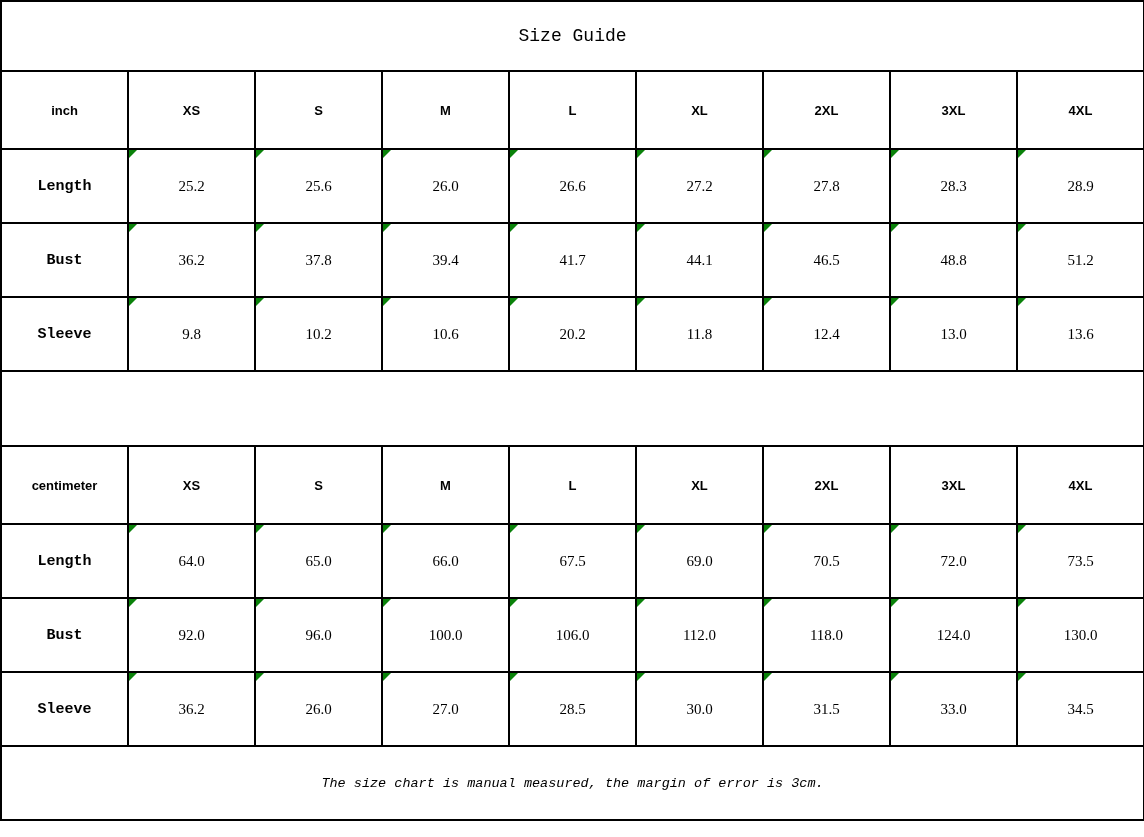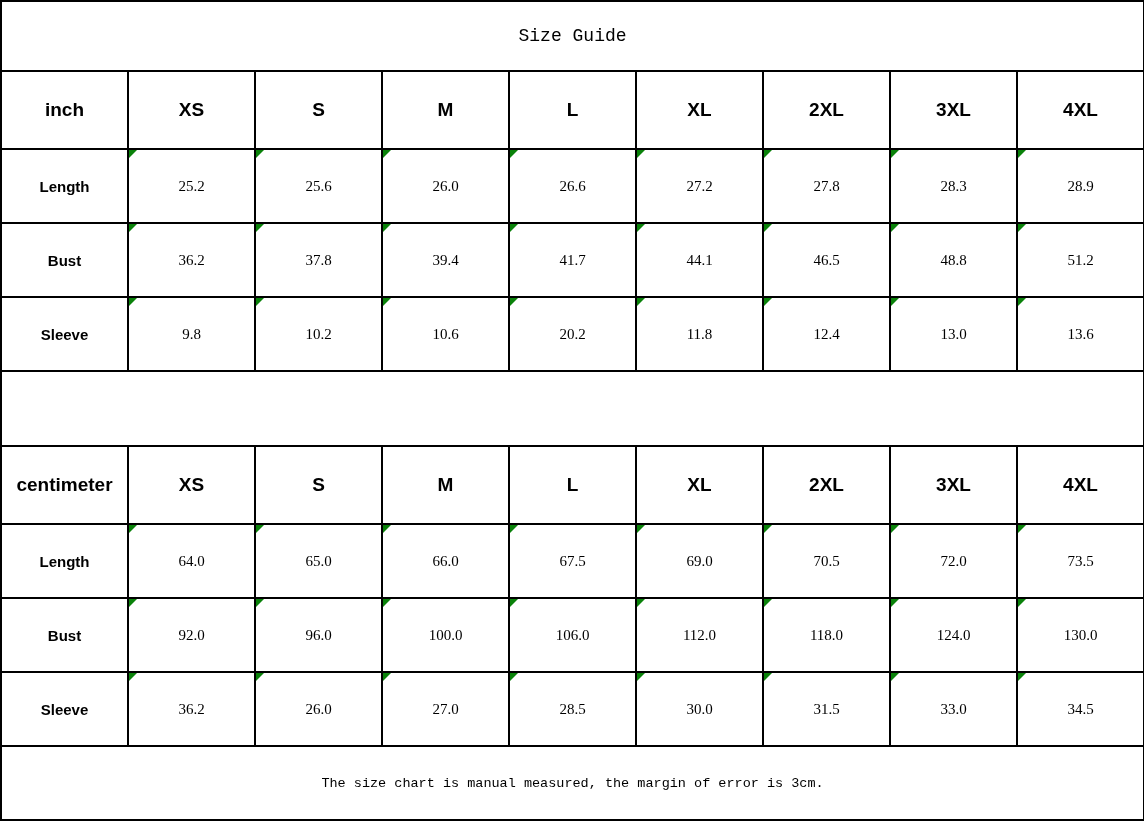--- a/index.html
+++ b/index.html
@@ -1,25 +1,25 @@
 <!DOCTYPE html>
 <html><head>
 <meta charset="utf-8">
 <style>
   html,body{margin:0;padding:0;background:#ffffff;}
   body{width:1144px;height:837px;overflow:hidden;font-family:"Liberation Sans",sans-serif;color:#000;}
   table.sg{border-collapse:collapse;table-layout:fixed;width:1144px;}
   table.sg td{border:2px solid #000;text-align:center;vertical-align:middle;padding:0;background:#fff;}
   col{width:127px;}
   tr.title-row td{height:68px;font-family:"Liberation Mono",monospace;font-size:18px;font-weight:normal;margin-left:40px;}
-  tr.head-row td{height:76px;font-size:19px;font-weight:bold;}
+  tr.head-row td{height:76px;font-size:13px;font-weight:bold;}
   tr.data-row td{height:72px;font-size:15px;}
-  tr.data-row td.l{font-weight:bold;}
+  tr.data-row td.l{font-weight:bold;font-family:Liberation Mono, monospace;}
   tr.gap-row td{height:73px;}
-  tr.footer-row td{height:72px;font-family:"Liberation Mono",monospace;font-size:13.5px;}
+  tr.footer-row td{height:72px;font-family:"Liberation Mono",monospace;font-size:13.5px;font-style:italic;}
   td.v{position:relative;font-family:Liberation Serif, serif;}
   .tri{position:absolute;top:0;left:0;width:8px;height:8px;background:#0a820a;clip-path:polygon(0 0,100% 0,0 100%);}
 </style>
 </head>
 <body>
 
 <table class="sg">
   <colgroup>
       <col>
       <col>

